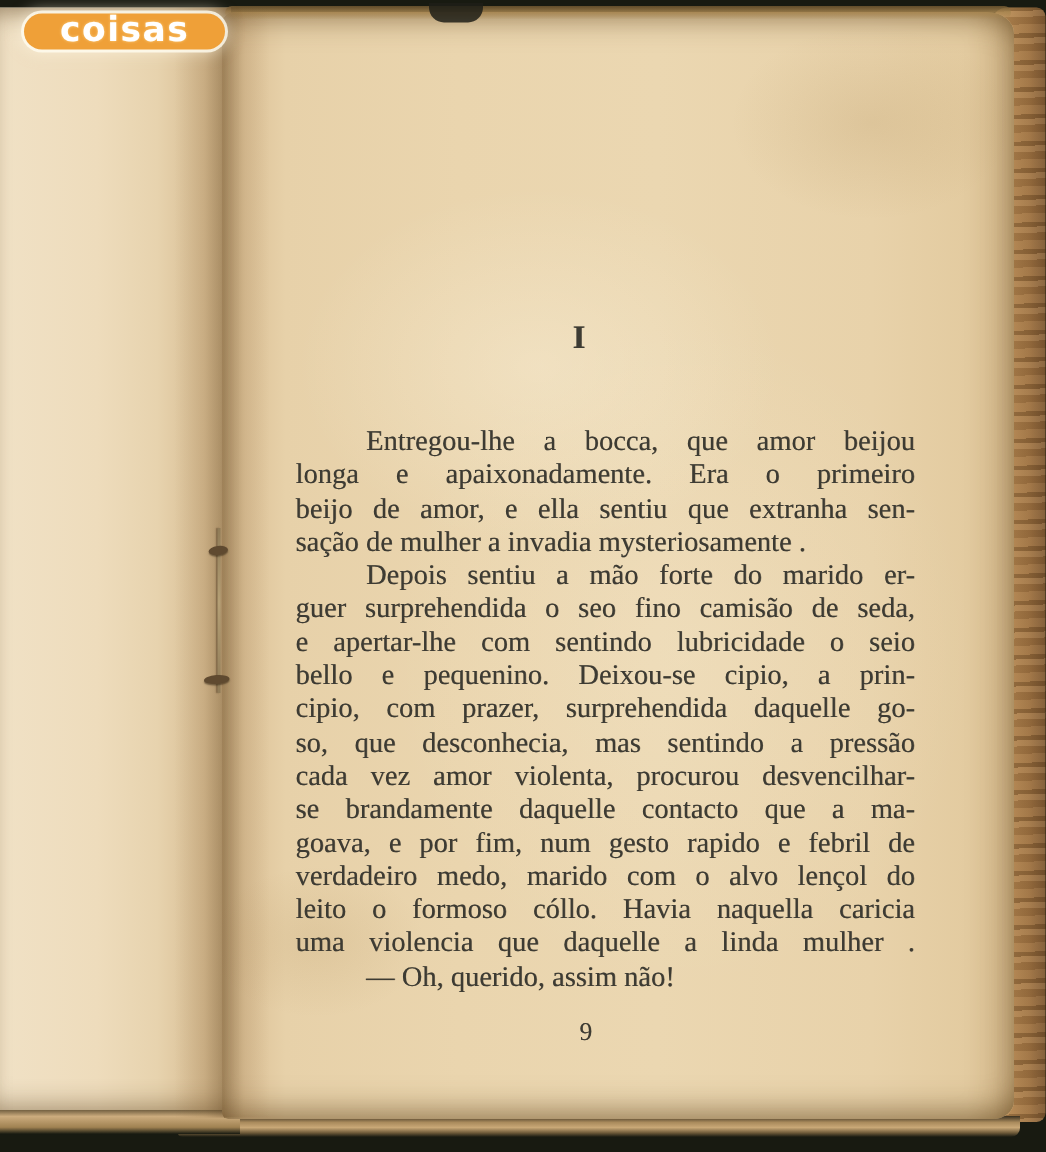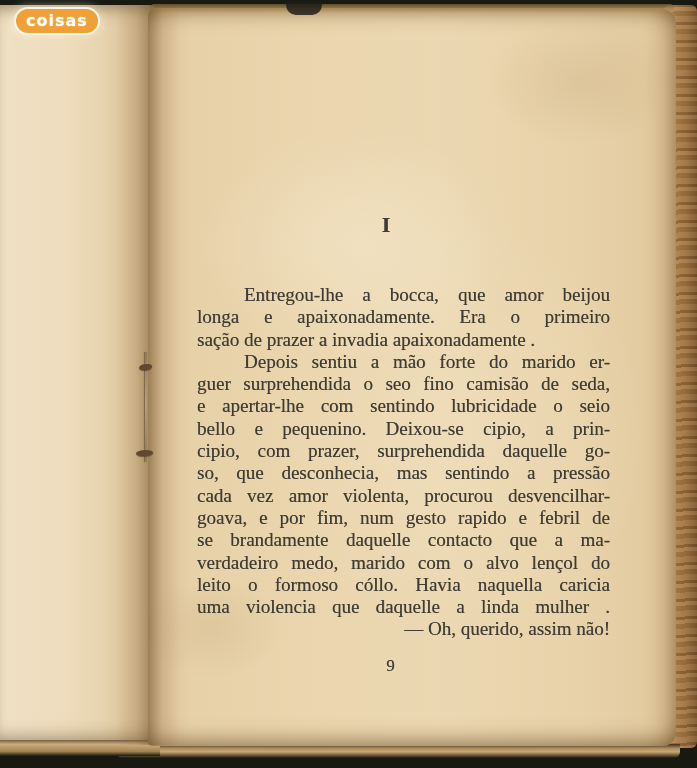--- a/index.html
+++ b/index.html
@@ -91,40 +91,40 @@
   }
   .knot-top { left:139px; top:364px; transform: rotate(-8deg); }
   .knot-bottom { left:136px; top:450px; width:17px; transform: rotate(-4deg); }
 
   
   .watermark {
     position:absolute; left:16px; top:9px;
     background: var(--watermark-orange, #efa038);
     color:#fff;
     font-family: "DejaVu Sans", "Liberation Sans", sans-serif;
-    font-weight: bold; font-size:16px; line-height:21px; letter-spacing:1px;
-    padding: 1px 10px 2px; border-radius: 13px;
+    font-weight: bold; font-size:23px; line-height:21px; letter-spacing:1px;
+    padding: 1px 24px 2px; border-radius: 13px;
     box-shadow: 0 0 0 2px rgba(255,252,240,.8), 0 0 9px 3px rgba(255,248,225,.5);
     text-shadow: 0 0 2px rgba(255,214,140,.9);
   }
 
   
   .textblock {
     position:absolute; left:197px; top:212px; width:413px;
     color: var(--ink, #3d3b33);
     font-size: 19px; line-height: 22.3px;
     text-shadow: 0.3px 0.3px 0.4px rgba(55,50,40,.55);
   }
   .chapter {
     text-align:center; font-weight:bold; font-size:22px; line-height:26px;
     letter-spacing:1px; margin-bottom:46px; position:relative; left:-17px;
   }
   .ln { text-align: justify; text-align-last: justify; }
   .ln.end { text-align: left; text-align-last: auto; }
-  .ln.ind { text-indent: 47px; text-align: right; }
+  .ln.ind { text-indent: 47px; }
   .pagenum {
     text-align:center; font-size:17px; margin-top:14px;
     position:relative; left:-13px;
   }
 </style>
 </head>
 <body>
 
 <div class="stage">
 
@@ -143,30 +143,31 @@
 
   <div class="gutter"></div>
   <div class="stitch-thread"></div>
   <div class="stitch-knot knot-top"></div>
   <div class="stitch-knot knot-bottom"></div>
 
   <div class="textblock">
     <div class="chapter">I</div>
     <div class="ln ind">Entregou-lhe a bocca, que amor beijou</div>
     <div class="ln">longa e apaixonadamente. Era o primeiro</div>
-    <div class="ln end">sação de prazer a invadia apaixonadamente .</div>
+    <div class="ln">beijo de amor, e ella sentiu que extranha sen-</div>
+    <div class="ln end">sação de mulher a invadia mysteriosamente .</div>
     <div class="ln ind">Depois sentiu a mão forte do marido er-</div>
     <div class="ln">guer surprehendida o seo fino camisão de seda,</div>
     <div class="ln">e apertar-lhe com sentindo lubricidade o seio</div>
     <div class="ln">bello e pequenino. Deixou-se cipio, a prin-</div>
     <div class="ln">cipio, com prazer, surprehendida daquelle go-</div>
     <div class="ln">so, que desconhecia, mas sentindo a pressão</div>
     <div class="ln">cada vez amor violenta, procurou desvencilhar-</div>
+    <div class="ln">se brandamente daquelle contacto que a ma-</div>
     <div class="ln">goava, e por fim, num gesto rapido e febril de</div>
-    <div class="ln">se brandamente daquelle contacto que a ma-</div>
     <div class="ln">verdadeiro medo, marido com o alvo lençol do</div>
     <div class="ln">leito o formoso cóllo. Havia naquella caricia</div>
     <div class="ln">uma violencia que daquelle a linda mulher .</div>
     <div class="ln ind end">— Oh, querido, assim não!</div>
     <div class="pagenum">9</div>
   </div>
 
   <div class="watermark">coisas</div>
 
 </div>

